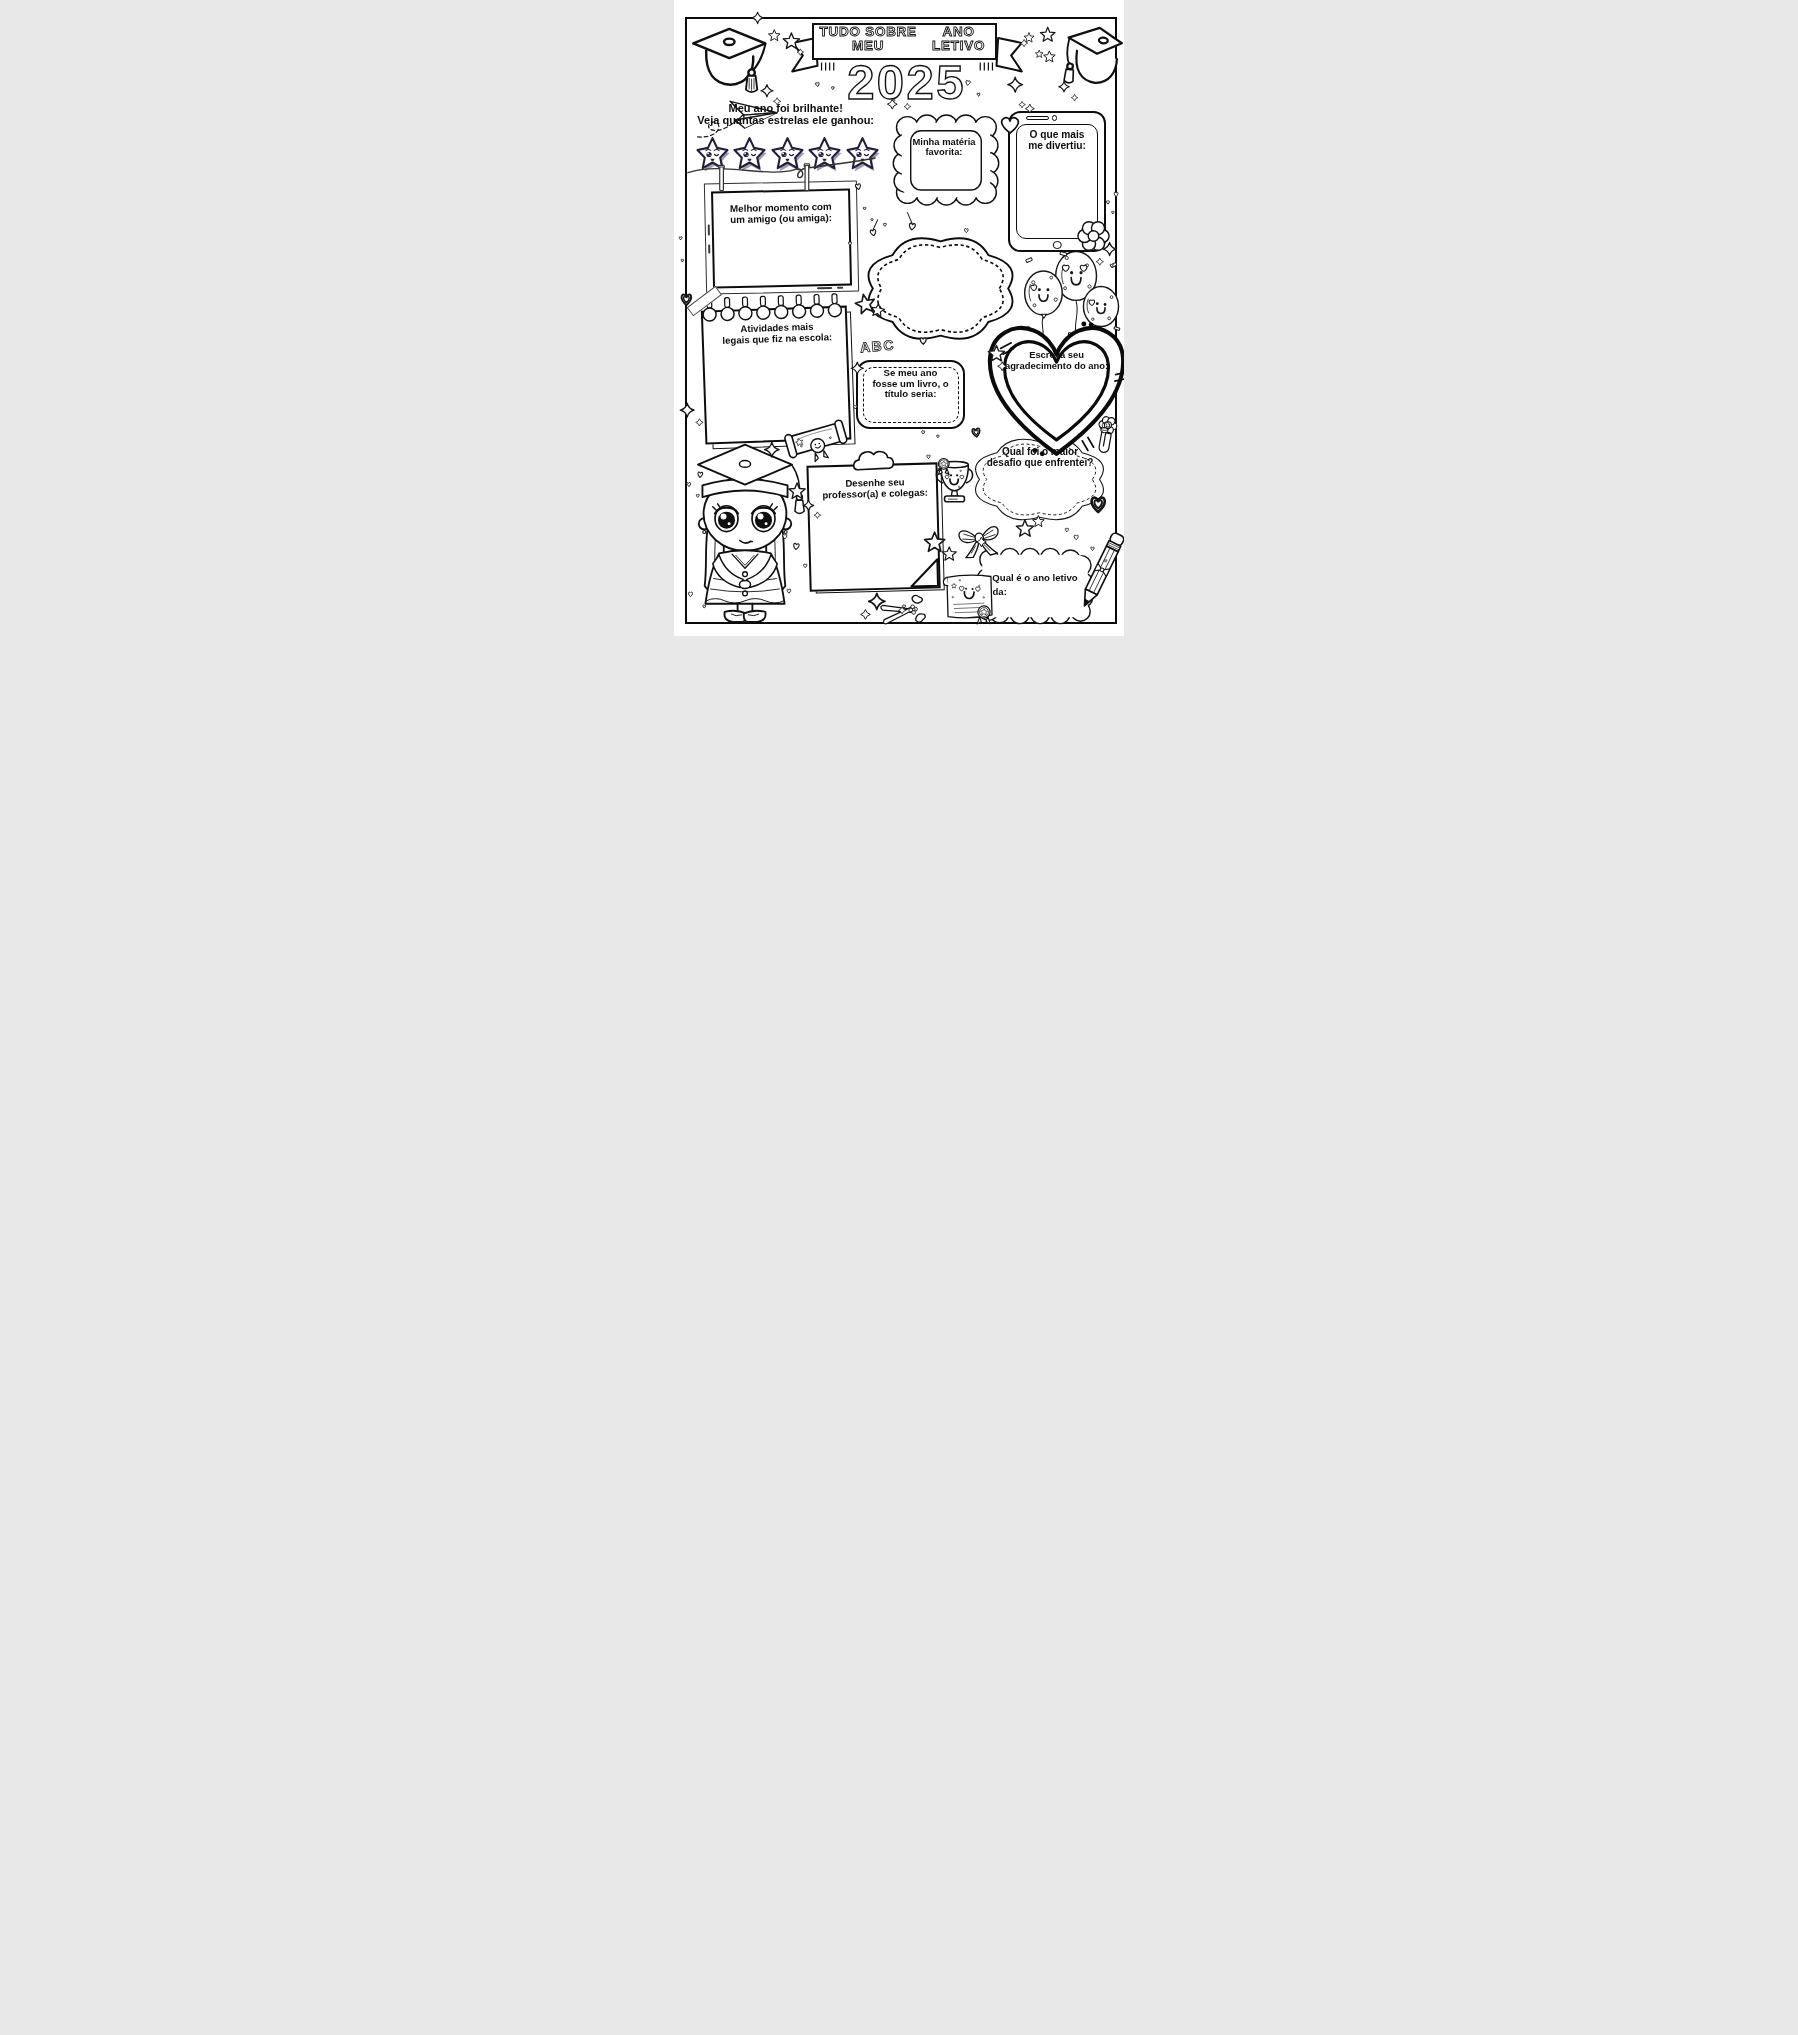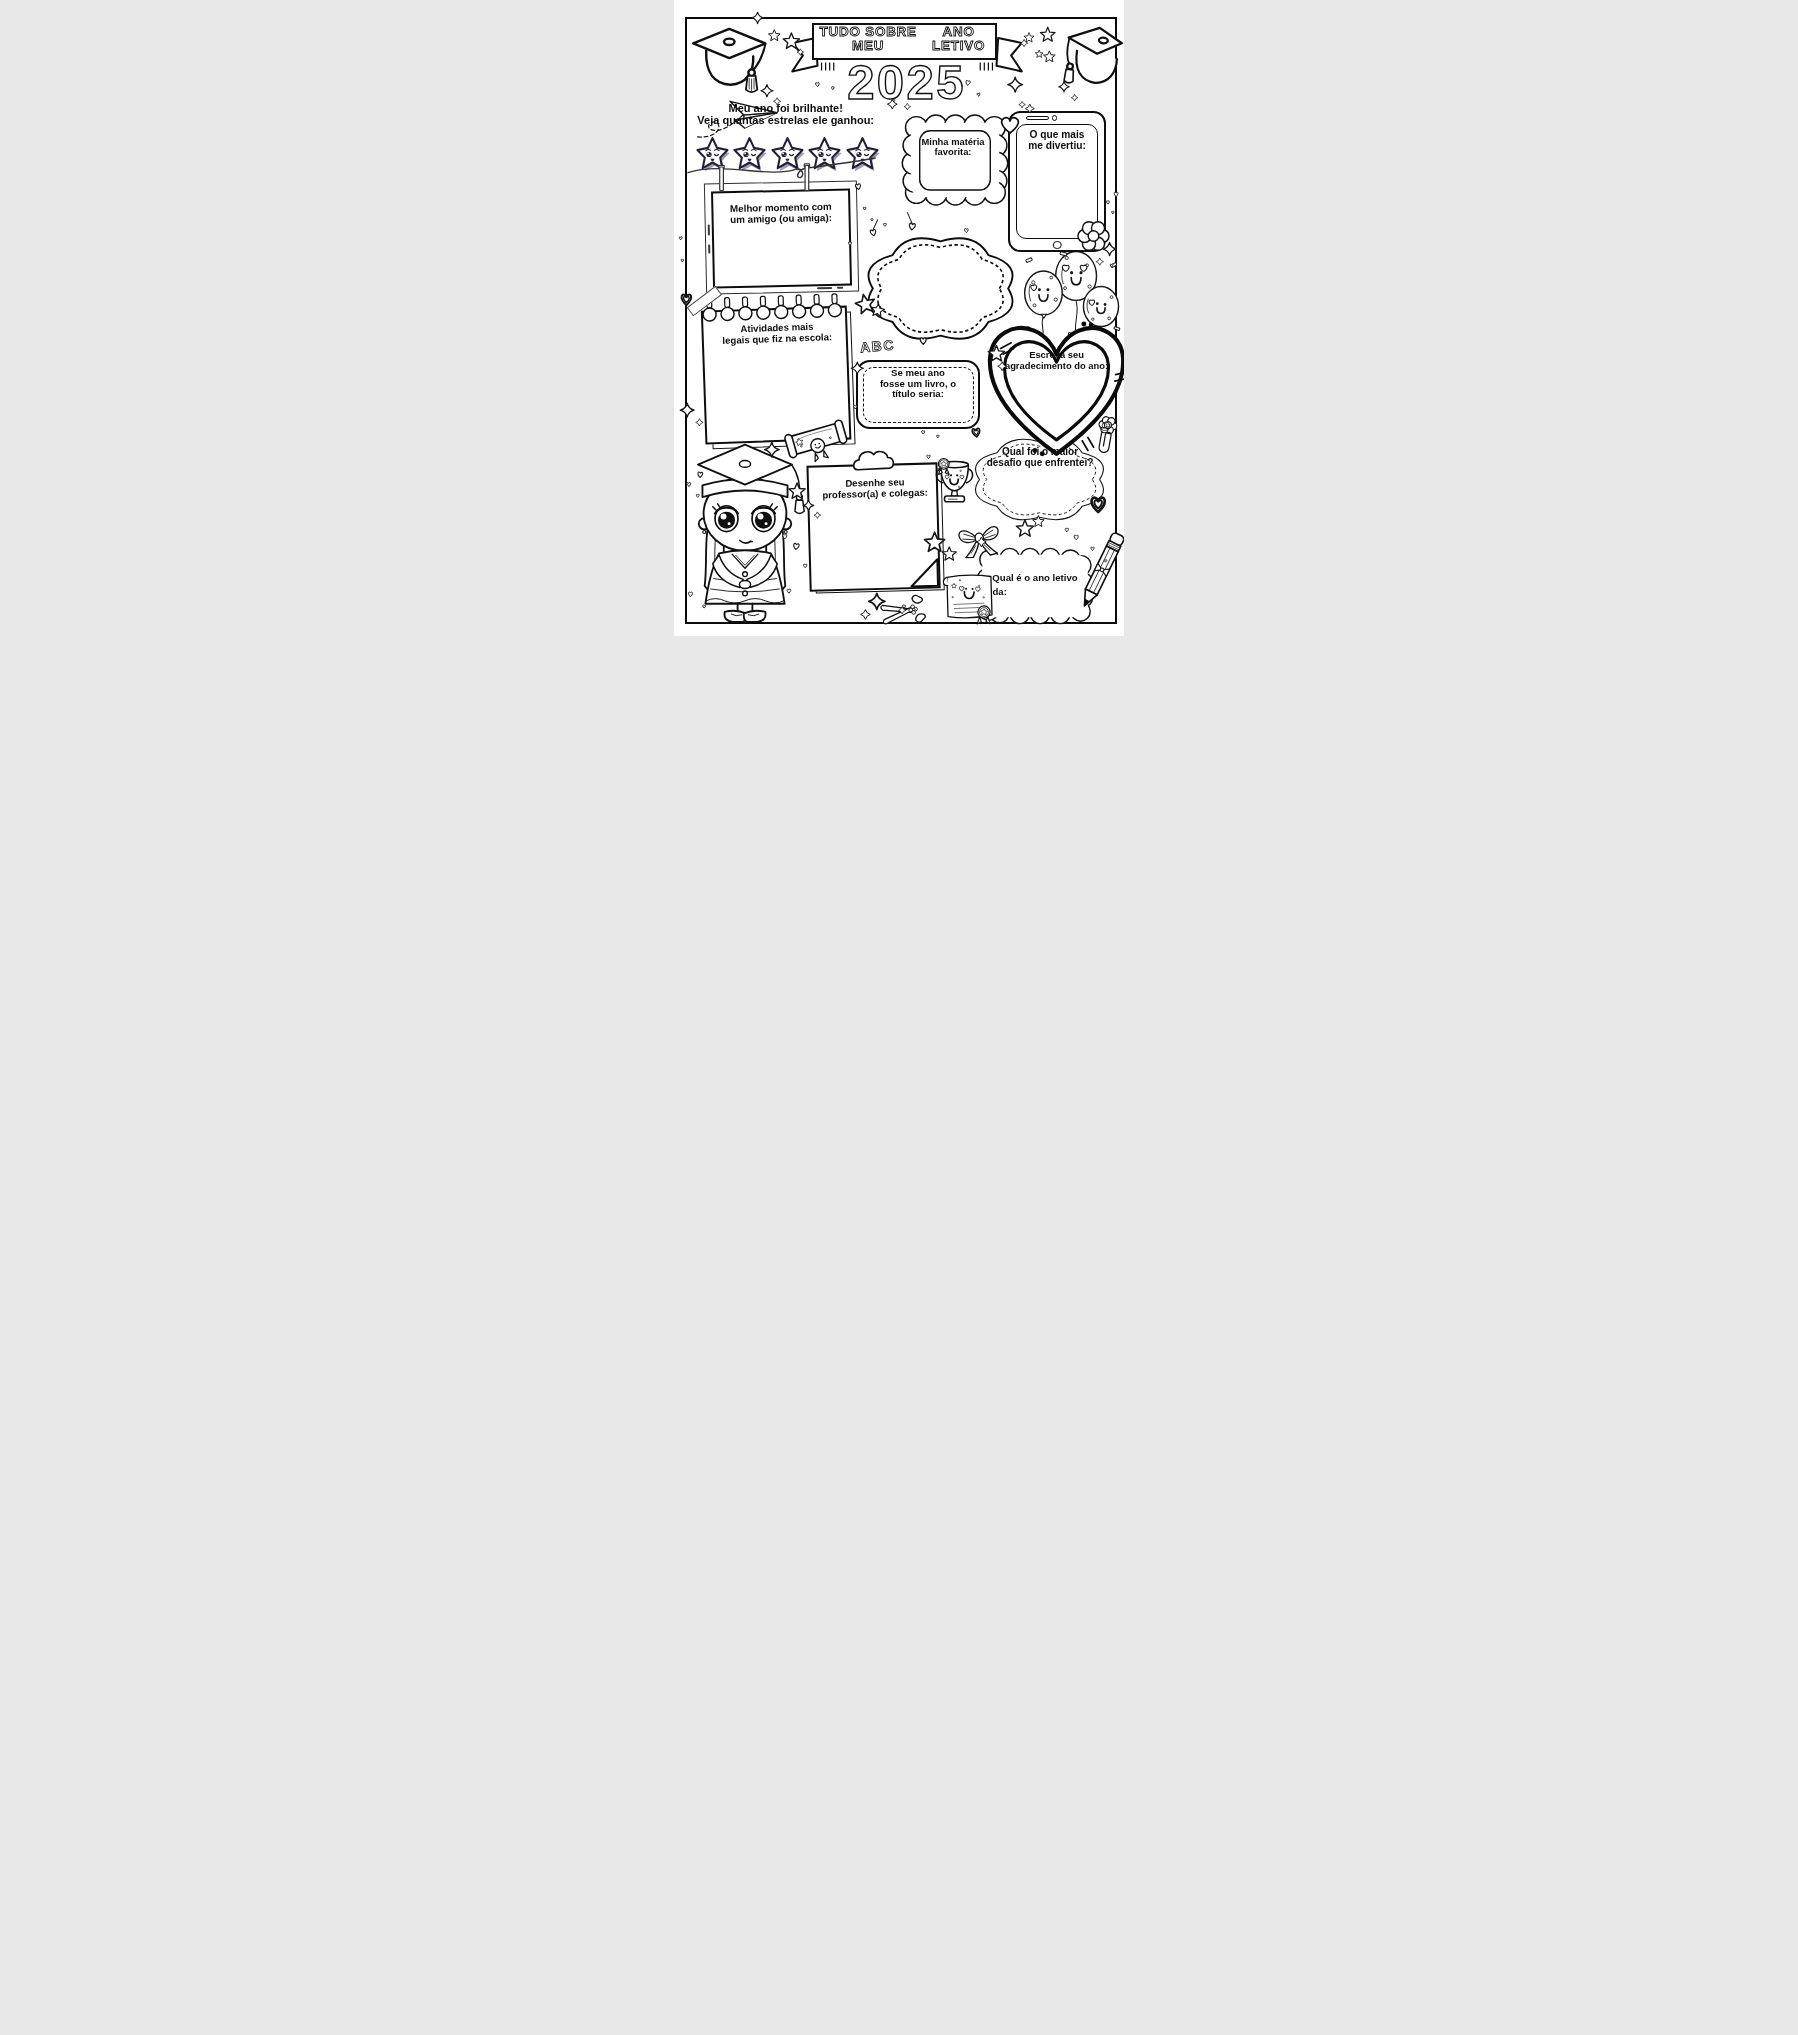--- a/index.html
+++ b/index.html
@@ -34,21 +34,21 @@
   .phone .cam{position:absolute;top:2.4px;left:42px;width:5.3px;height:5.3px;border:1.2px solid #0e0e0e;border-radius:50%;}
   .phone .home{position:absolute;bottom:0.8px;left:50%;transform:translateX(-50%);width:8.5px;height:8.5px;border:1.4px solid #0e0e0e;border-radius:50%;}
   .phone .ttl{position:absolute;left:0;right:0;top:4.1px;font-size:10.2px;}
   
   .notebook{left:29px;top:295px;width:151px;height:155px;transform:rotate(-2deg);z-index:3;}
   .notebook .back{position:absolute;left:6.5px;top:19px;width:143px;height:133px;border:1.6px solid #111;background:#fff;}
   .notebook .sheet{position:absolute;left:0;top:13px;width:146px;height:134px;border:2px solid #0d0d0d;background:#fff;}
   .notebook .ttl{position:absolute;left:0;right:0;top:28px;font-size:9.6px;}
   .tape{position:absolute;left:-14px;top:-1.6px;width:36px;height:11.4px;border:1.2px solid #4a4a4a;background:#fff;transform:rotate(-35deg);z-index:4;}
   
-  .bookbox{left:182px;top:360px;width:124px;height:69px;border:2px solid #0d0d0d;border-radius:14px;background:#fff;z-index:3;}
+  .bookbox{left:182px;top:360px;width:109px;height:69px;border:2px solid #0d0d0d;border-radius:14px;background:#fff;z-index:3;}
   .bookbox .dashed{position:absolute;inset:4.5px;border:1.4px dashed #111;border-radius:10.6px;}
   .bookbox .ttl{position:absolute;left:0;right:0;top:5.7px;font-size:9.6px;}
   
   .grat-ttl{left:307px;top:350px;width:151px;font-size:9.4px;z-index:4;}
   
   .chal-ttl{left:301px;top:446px;width:130px;font-size:10px;z-index:3;}
   
   .note2{left:134px;top:454px;width:136px;height:140px;transform:rotate(-1.5deg);z-index:3;}
   .note2 .back{position:absolute;left:5.7px;top:16.3px;width:129px;height:122px;border:1.6px solid #111;background:#fff;}
   .note2 .sheet{position:absolute;left:0;top:9.8px;width:131px;height:126px;border:2px solid #0d0d0d;background:#fff;}
@@ -197,21 +197,21 @@
         <div>um amigo (ou amiga):</div>
       </div>
       <div class="writearea" style="inset:37px 4.1px 4.1px 4.1px"></div>
     </div>
     <div class="dashh" style="width:2px;height:11.4px;left:1.6px;top:40px"></div>
     <div class="dashh" style="width:2px;height:9px;left:1.6px;top:60px"></div>
     <div class="dashh" style="width:15.5px;height:2px;right:26px;bottom:2px"></div>
     <div class="dashh" style="width:6.5px;height:2px;right:14.7px;bottom:2px"></div>
   </div>
 
-  <div class="abs scallop-wrap" style="left:230px;top:117px;width:98px;height:86px">
+  <div class="abs scallop-wrap" style="left:221px;top:117px;width:98px;height:86px">
     <svg width="102" height="86" viewBox="0 0 250 212">
       <g fill="#fff" stroke="#111" stroke-width="3.5">
         <circle cx="30" cy="26" r="27"></circle>
           <circle cx="78" cy="22" r="27"></circle>
           <circle cx="126" cy="22" r="27"></circle>
           <circle cx="174" cy="22" r="27"></circle>
           <circle cx="222" cy="26" r="27"></circle>
         <circle cx="226" cy="70" r="27"></circle>
           <circle cx="228" cy="114" r="27"></circle>
           <circle cx="226" cy="158" r="27"></circle>

